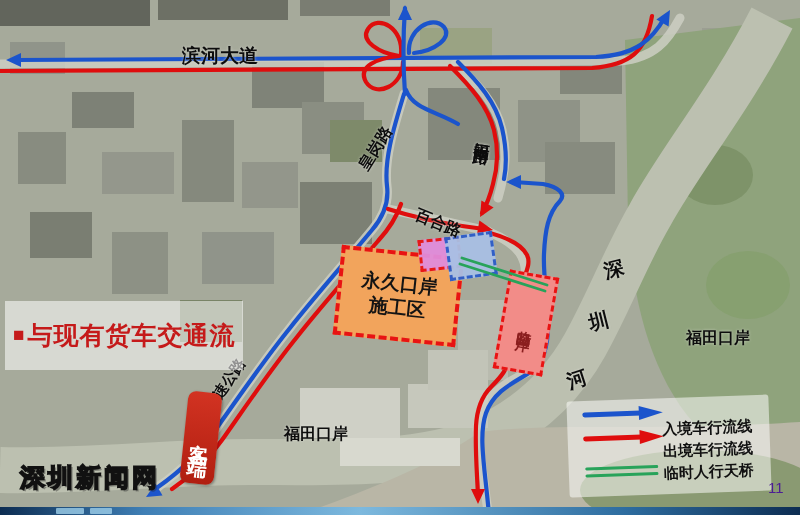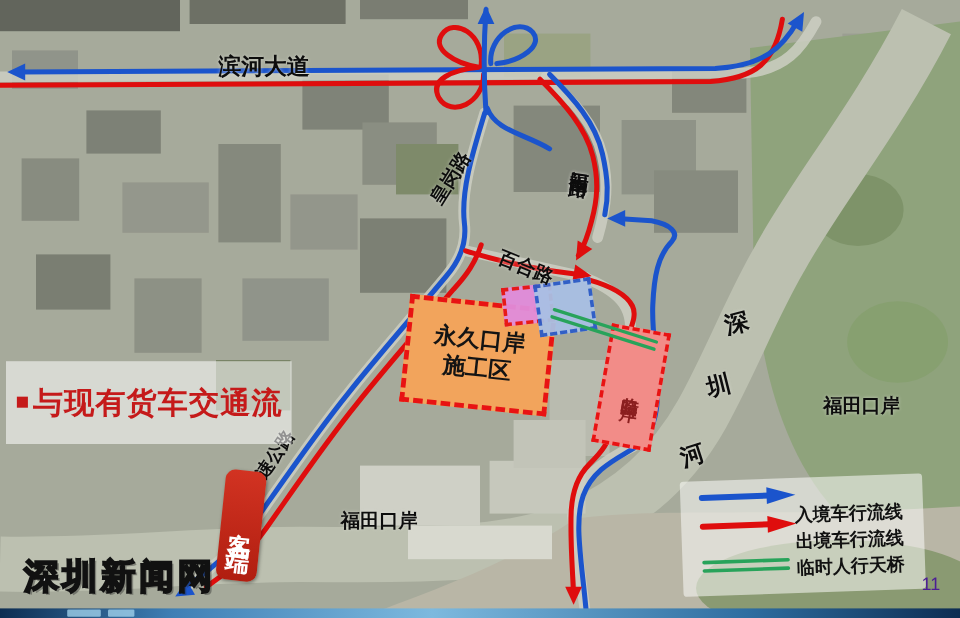--- a/index.html
+++ b/index.html
@@ -35,21 +35,21 @@
   }
   .box-temp .t{writing-mode:vertical-rl;color:var(--temp_port_text,#8b1f1f);font-weight:bold;font-size:15px;letter-spacing:2px;}
   
   .anno-band{background:rgba(255,255,255,.55);padding:18px 8px;color:var(--annotation_red,#c51a1a);
     font-weight:bold;font-size:25px;letter-spacing:1px;white-space:nowrap;}
   .anno-band .bullet{font-size:19px;vertical-align:3px;margin-right:2px;}
   
   .logo-main{font-weight:900;font-size:70px;line-height:1;white-space:nowrap;}
   .logo-main .c1{color:var(--logo_red,#d4281e);-webkit-text-stroke:2px #ffffff;text-shadow:2px 2px 0 rgba(40,40,40,.45);}
   .logo-main .c2{color:#ffffff;-webkit-text-stroke:2.5px #111;text-shadow:2px 2px 0 rgba(40,40,40,.45);}
-  .logo-sub{color:#fff;font-weight:900;font-size:29px;letter-spacing:3px;-webkit-text-stroke:1.6px #111;
+  .logo-sub{color:#fff;font-weight:900;font-size:25px;letter-spacing:3px;-webkit-text-stroke:1.6px #111;
     text-shadow:2px 2px 0 rgba(40,40,40,.4);white-space:nowrap;}
   .client-badge{
     background:linear-gradient(180deg,#d23322,#b01e10);
     border-radius:8px;box-shadow:1px 1px 3px rgba(0,0,0,.4);
     display:flex;align-items:center;justify-content:center;
     color:#fff;font-weight:bold;font-size:20px;
   }
   .client-badge .t{writing-mode:vertical-rl;letter-spacing:7px;}
   
   .legend{background:rgba(252,252,250,.55);border-radius:3px;}

